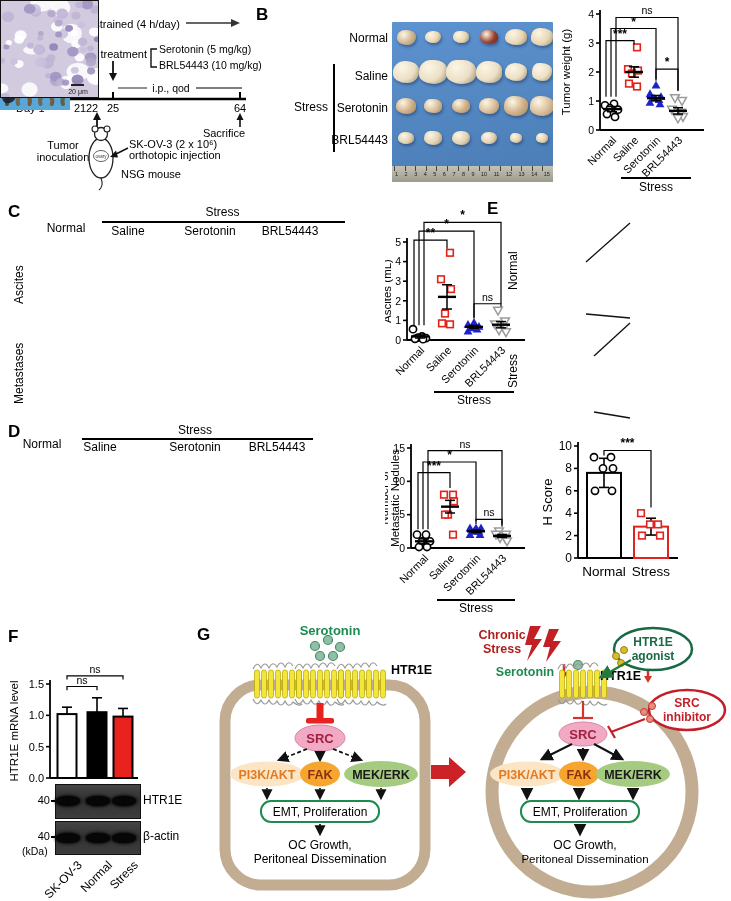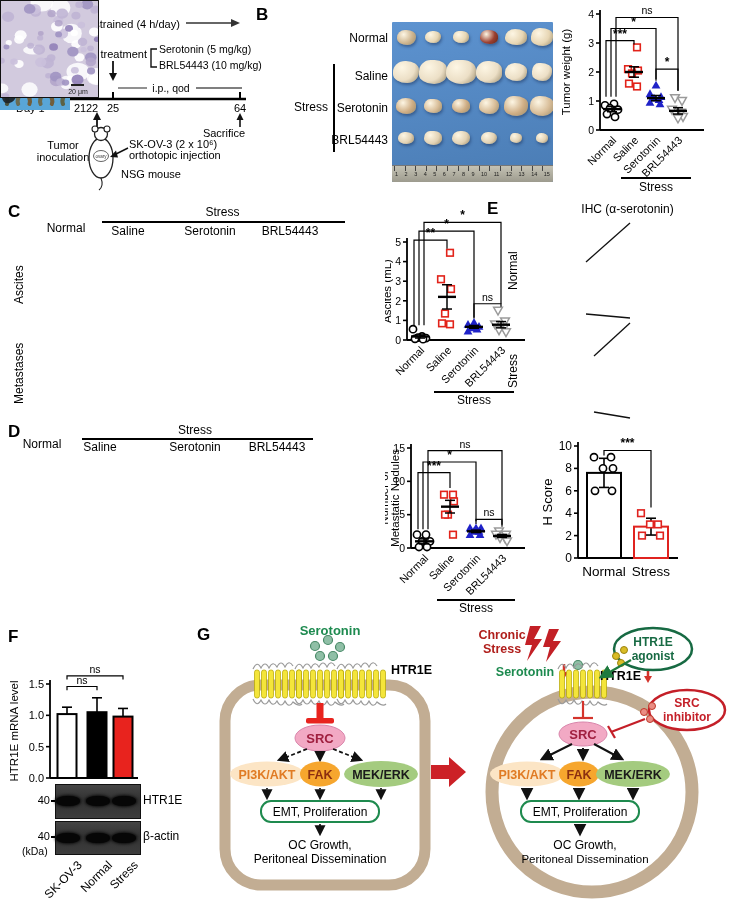--- a/index.html
+++ b/index.html
@@ -594,21 +594,20 @@
         <text x="49" y="46.66666666666667" text-anchor="middle" font-size="12" font-weight="bold">***</text>
         <polyline points="38,106.33333333333333 38,39 91,39 91,98.33333333333333" fill="none" stroke="#000" stroke-width="1.2"></polyline>
         <text x="64.5" y="36" text-anchor="middle" font-size="12" font-weight="bold">*</text>
         <polyline points="43,106.33333333333333 43,27.66666666666667 117,27.66666666666667 117,101.66666666666667" fill="none" stroke="#000" stroke-width="1.2"></polyline>
         <text x="80" y="24.66666666666667" text-anchor="middle" font-size="10.5" font-weight="normal">ns</text>
         <polyline points="91,101 91,96.33333333333333 117,96.33333333333333 117,103.66666666666667" fill="none" stroke="#000" stroke-width="1.2"></polyline>
         <text x="104" y="93.33333333333333" text-anchor="middle" font-size="10.5" font-weight="normal">ns</text>
       </svg></div>
 
   <div class="panel-label" style="left:487px;top:200px">E</div>
-  <div class="lbl lbl-c" style="left:524px;top:203px;width:207px">IHC (α-serotonin)</div>
   <div class="vlabel" style="left:506px;top:240px;height:62px">Normal</div>
   <div class="vlabel" style="left:506px;top:342px;height:58px">Stress</div>
   <div class="abs" id="pE-images">
       <div class="photo" style="left: 0px; top: 0px; width: 97px; height: 96px; border: 1.5px solid rgb(17, 17, 17);"><svg width="97" height="96">
           <rect x="0" y="0" width="97" height="96" fill="#d8d0e5"></rect>
           <ellipse cx="31.47260802469136" cy="1.2127572016460904" rx="9.968655692729767" ry="4.810725308641976" fill="#fff" opacity="0.85"></ellipse>
           <ellipse cx="94.15503257887516" cy="40.03909465020576" rx="7.909825102880658" ry="7.225025720164609" fill="#fff" opacity="0.85"></ellipse>
           <ellipse cx="52.25309499314129" cy="55.95185185185185" rx="5.9086076817558295" ry="6.9479681069958845" fill="#fff" opacity="0.85"></ellipse>
           <ellipse cx="5.161856995884773" cy="15.765843621399178" rx="9.841546639231824" ry="5.461033950617284" fill="#fff" opacity="0.85"></ellipse>
           <ellipse cx="5.572676611796982" cy="53.406995884773664" rx="8.992592592592594" ry="5.3568158436213995" fill="#fff" opacity="0.85"></ellipse>

